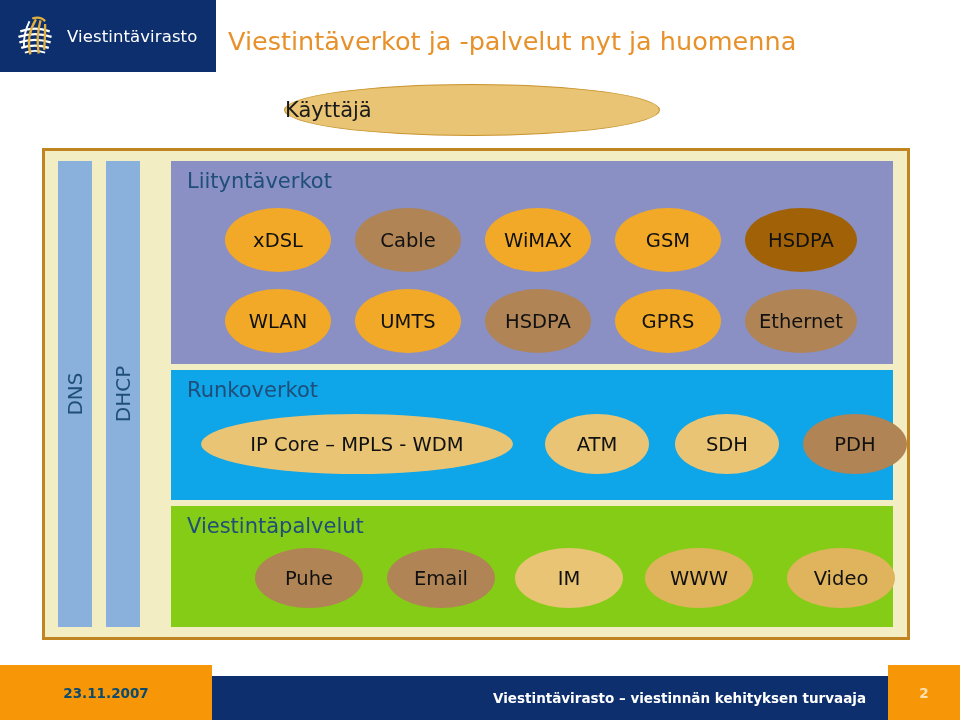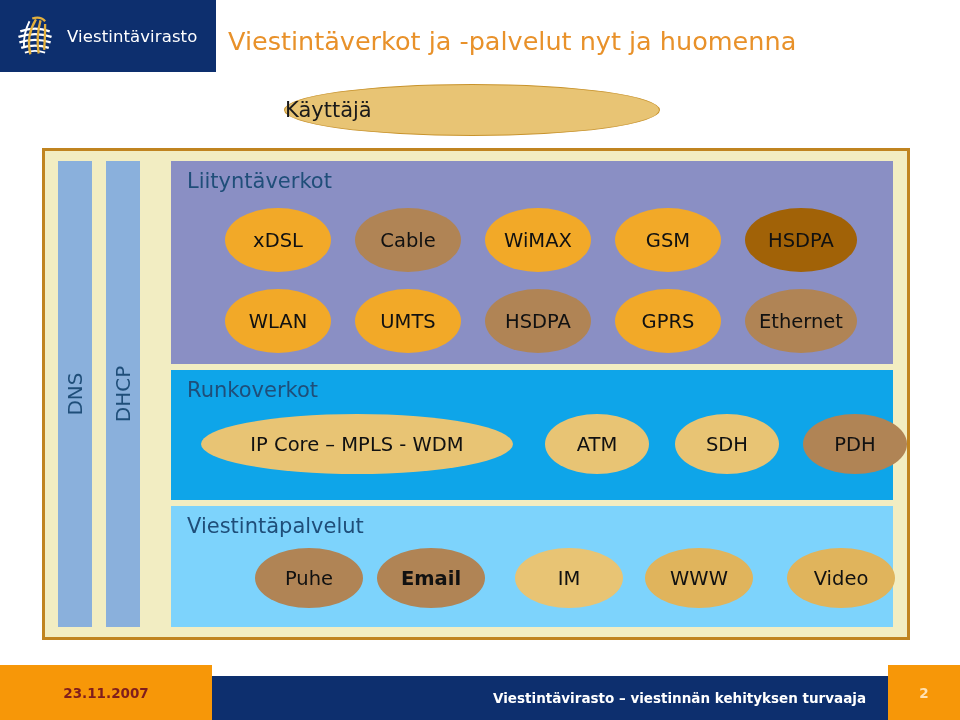--- a/index.html
+++ b/index.html
@@ -132,21 +132,21 @@
   .footer-date-block {
     position: absolute;
     left: 0; top: 665px;
     width: 212px; height: 55px;
     background: #f79708;
     display: flex;
     align-items: center;
     justify-content: center;
   }
   .footer-date-block span {
-    color: #7f1d1d;
+    color: #0c4a6e;
     font-size: 13.5px;
     font-weight: bold;
   }
   .footer-bar {
     position: absolute;
     left: 212px; top: 676px;
     width: 676px; height: 44px;
     background: #0d2f6e;
     display: flex;
     align-items: center;
@@ -256,27 +256,27 @@
         </div>
         <div class="node" style="left: 504px; top: 44px; width: 104px; height: 60px; background: rgb(232, 196, 116);">
           <span>SDH</span>
         </div>
         <div class="node" style="left: 632px; top: 44px; width: 104px; height: 60px; background: rgb(176, 132, 85);">
           <span>PDH</span>
         </div>
       </div>
   </div>
 
-  <div class="band band-services" style="background: #7dd3fc;">
+  <div class="band band-services" style="background: #84cc16;">
     <div class="band-label" style="color: rgb(31, 78, 121);">Viestintäpalvelut</div>
     <div>
         <div class="node" style="left: 84px; top: 42px; width: 108px; height: 60px; background: rgb(176, 132, 85);">
           <span>Puhe</span>
         </div>
-        <div class="node" style="left: 206px; top: 42px; width: 108px; height: 60px; background: rgb(176, 132, 85); font-weight: bold;">
+        <div class="node" style="left: 216px; top: 42px; width: 108px; height: 60px; background: rgb(176, 132, 85);">
           <span>Email</span>
         </div>
         <div class="node" style="left: 344px; top: 42px; width: 108px; height: 60px; background: rgb(232, 196, 116);">
           <span>IM</span>
         </div>
         <div class="node" style="left: 474px; top: 42px; width: 108px; height: 60px; background: rgb(224, 180, 92);">
           <span>WWW</span>
         </div>
         <div class="node" style="left: 616px; top: 42px; width: 108px; height: 60px; background: rgb(224, 180, 92); text-align: right;">
           <span>Video</span>

